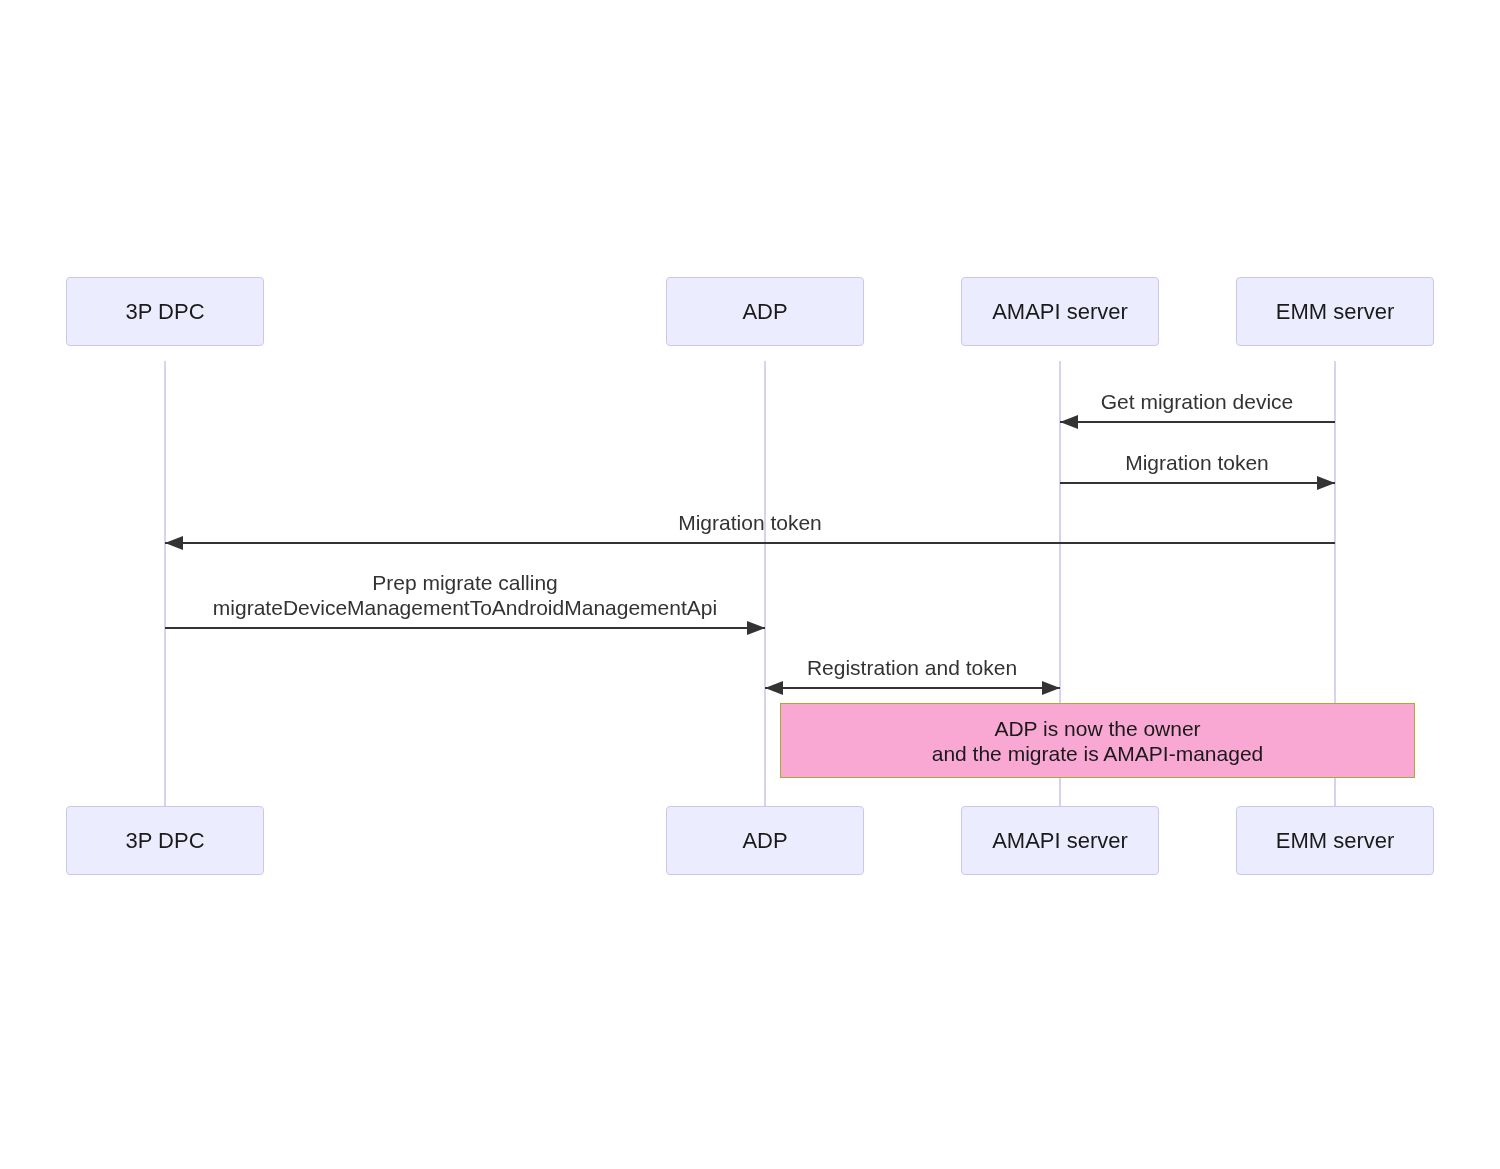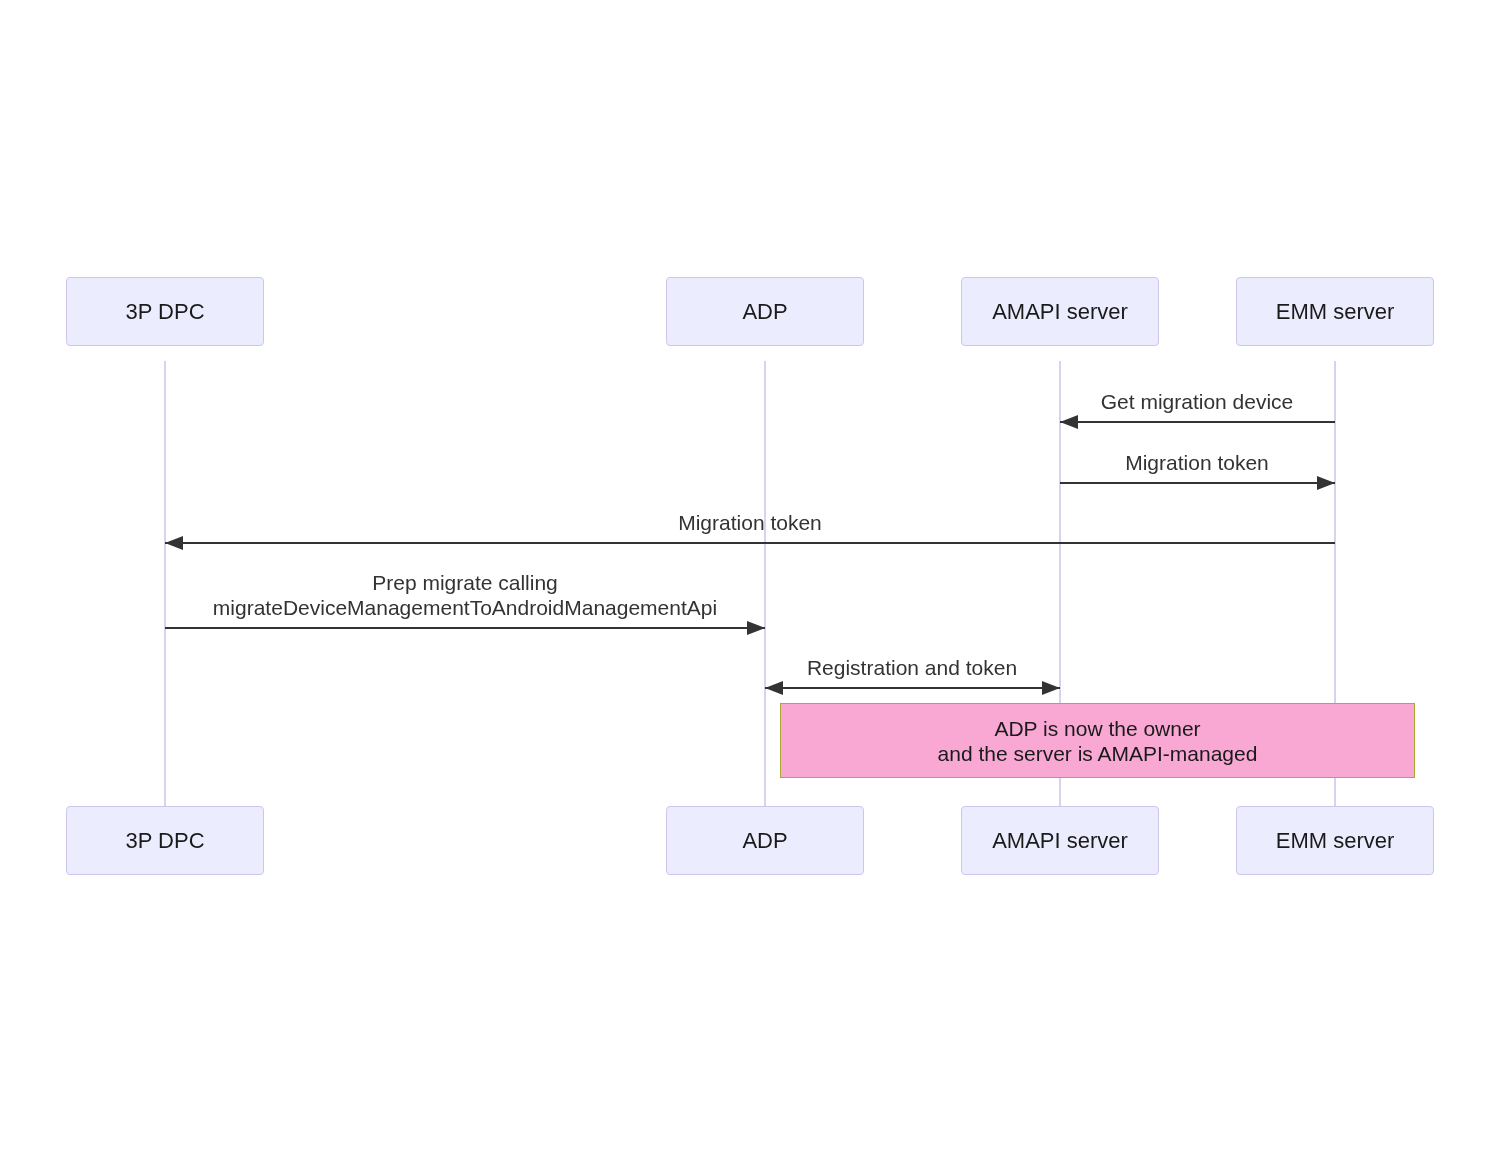--- a/index.html
+++ b/index.html
@@ -124,21 +124,21 @@
 
   <div>
     <div class="msg-label" style="left:912px; top:655px;">Registration and token</div>
     <div class="msg-line" style="left:765px; top:687px; width:295px;"></div>
     <div class="arrow-left" style="left:765px; top:681px;"></div>
     <div class="arrow-right" style="left:1042px; top:681px;"></div>
   </div>
 
   <div class="note">
     <div>ADP is now the owner</div>
-    <div>and the server is AMAPI-managed</div>
+    <div>and the migrate is AMAPI-managed</div>
   </div>
 
   <div class="actor" style="left:66px; top:806px;">3P DPC</div>
   <div class="actor" style="left:666px; top:806px;">ADP</div>
   <div class="actor" style="left:961px; top:806px;">AMAPI server</div>
   <div class="actor" style="left:1236px; top:806px;">EMM server</div>
 
 </div>
 
 </body></html>

